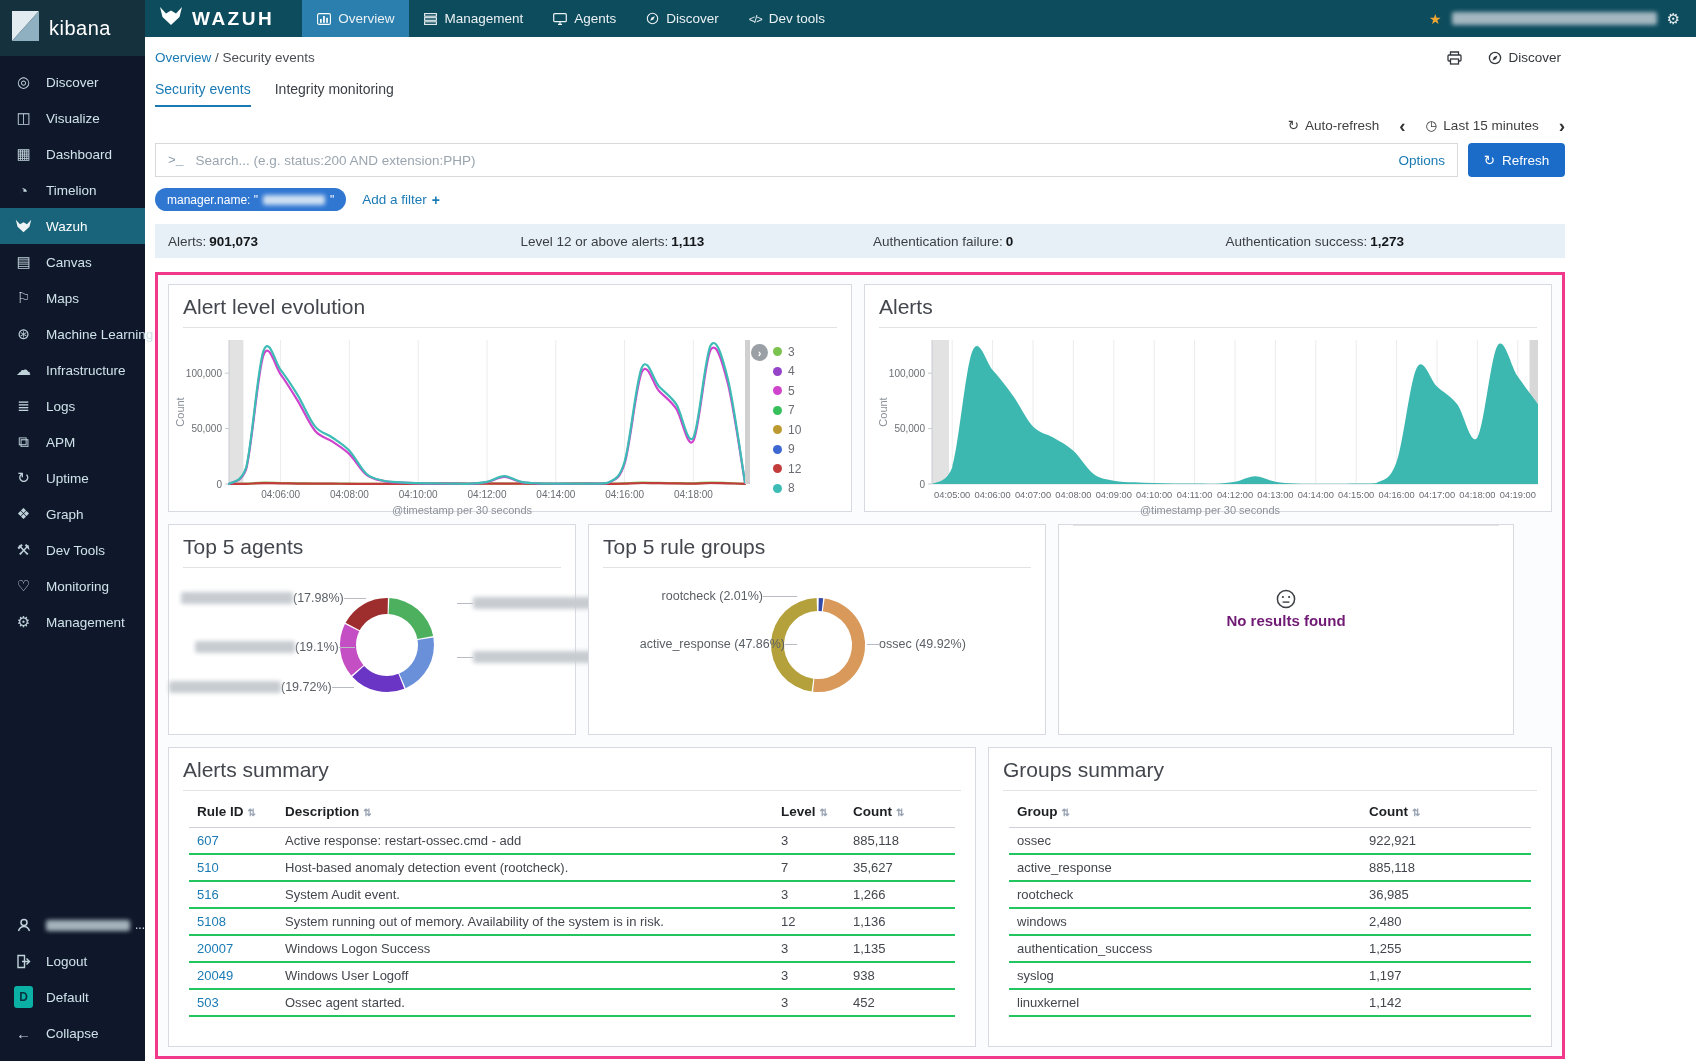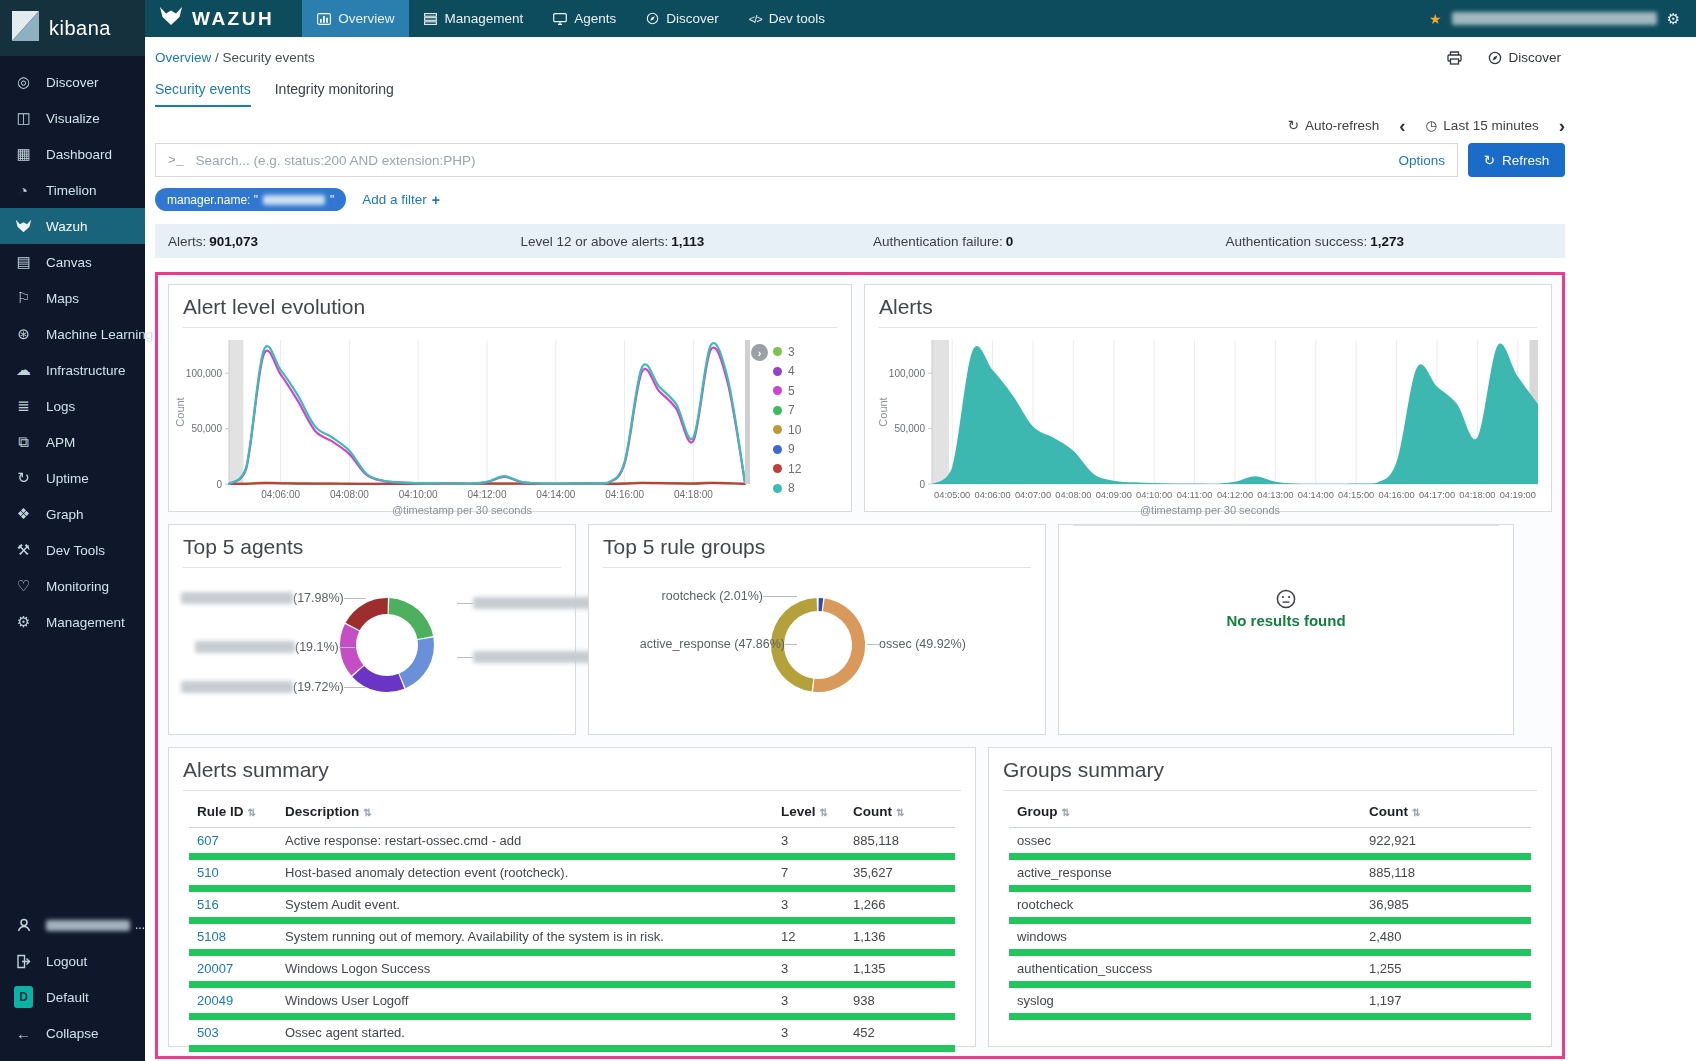--- a/index.html
+++ b/index.html
@@ -91,25 +91,25 @@
   .legend-arrow { width:17px; height:17px; border-radius:50%; background:#9aa0a6; color:#fff; font-size:11px; font-weight:bold;
                   display:flex; align-items:center; justify-content:center; cursor:pointer; flex-shrink:0; margin-top:2px; }
   #chart1-legend { list-style:none; margin:0; padding:0; }
   #chart1-legend li { display:flex; align-items:center; gap:6px; font-size:12px; color:#6a6d73; height:19.5px; cursor:pointer; }
   .dot { width:9px; height:9px; border-radius:50%; flex-shrink:0; }
 
   .donut-label { position:absolute; font-size:12.5px; color:#5a5f66; display:flex; align-items:center; }
   .leader { border-top:1px solid #b8bcc2; display:inline-block; }
 
   .status-center { display:flex; flex-direction:column; align-items:center; margin-top:62px; gap:2px; }
-  .status-msg { font-weight:bold; font-size:15px; color:#15803d; }
+  .status-msg { font-weight:bold; font-size:15px; color:#701a75; }
 
   table.tbl { border-collapse:collapse; width:calc(100% - 40px); margin:4px 20px 0; font-size:13px; color:#43464d; }
   .tbl th { text-align:left; font-size:13.5px; color:#1d1f22; padding:9px 8px 8px; border-bottom:1px solid #cfd3d9; white-space:nowrap; }
-  .tbl td { padding:5px 8px; border-bottom:7px solid #22c55e;margin-left:37px; }
+  .tbl td { padding:5px 8px; border-bottom:2px solid #22c55e;margin-left:37px; }
   .sort { color:#98a2b3; font-size:10px; margin-left:4px; }
   td.rule-link { color:#1a7ab4; cursor:pointer; }
 </style>
 </head>
 <body>
 
 <div class="app">
 
   <aside class="sidebar">
     <div class="side-logo">
@@ -512,21 +512,21 @@
             <div class="donut-label" style="left:12px;top:66px;">
               <span class="blur" style="width:112px;height:12px;"></span>
               <span>(17.98%)</span>
               <span class="leader" style="width:22px;"></span>
             </div>
             <div class="donut-label" style="left:26px;top:115px;">
               <span class="blur" style="width:100px;height:12px;"></span>
               <span>(19.1%)</span>
               <span class="leader" style="width:16px;"></span>
             </div>
-            <div class="donut-label" style="left:12px;top:155px;">
+            <div class="donut-label" style="left:0;top:155px;">
               <span class="blur" style="width:112px;height:12px;"></span>
               <span>(19.72%)</span>
               <span class="leader" style="width:22px;"></span>
             </div>
             <div class="donut-label" style="left:288px;top:72px;">
               <span class="leader" style="width:16px;"></span>
               <span class="blur" style="width:128px;height:12px;"></span>
             </div>
             <div class="donut-label" style="left:288px;top:126px;">
               <span class="leader" style="width:16px;"></span>
@@ -667,20 +667,24 @@
                     <td class="">2,480</td>
                   </tr>
                   <tr>
                     <td class="">authentication_success</td>
                     <td class="">1,255</td>
                   </tr>
                   <tr>
                     <td class="">syslog</td>
                     <td class="">1,197</td>
                   </tr>
+                  <tr>
+                    <td class="">linuxkernel</td>
+                    <td class="">1,142</td>
+                  </tr>
                 </tbody>
               </table>
           </div>
         </div>
 
       </div>
     </div>
   </div>
 </div>
 

